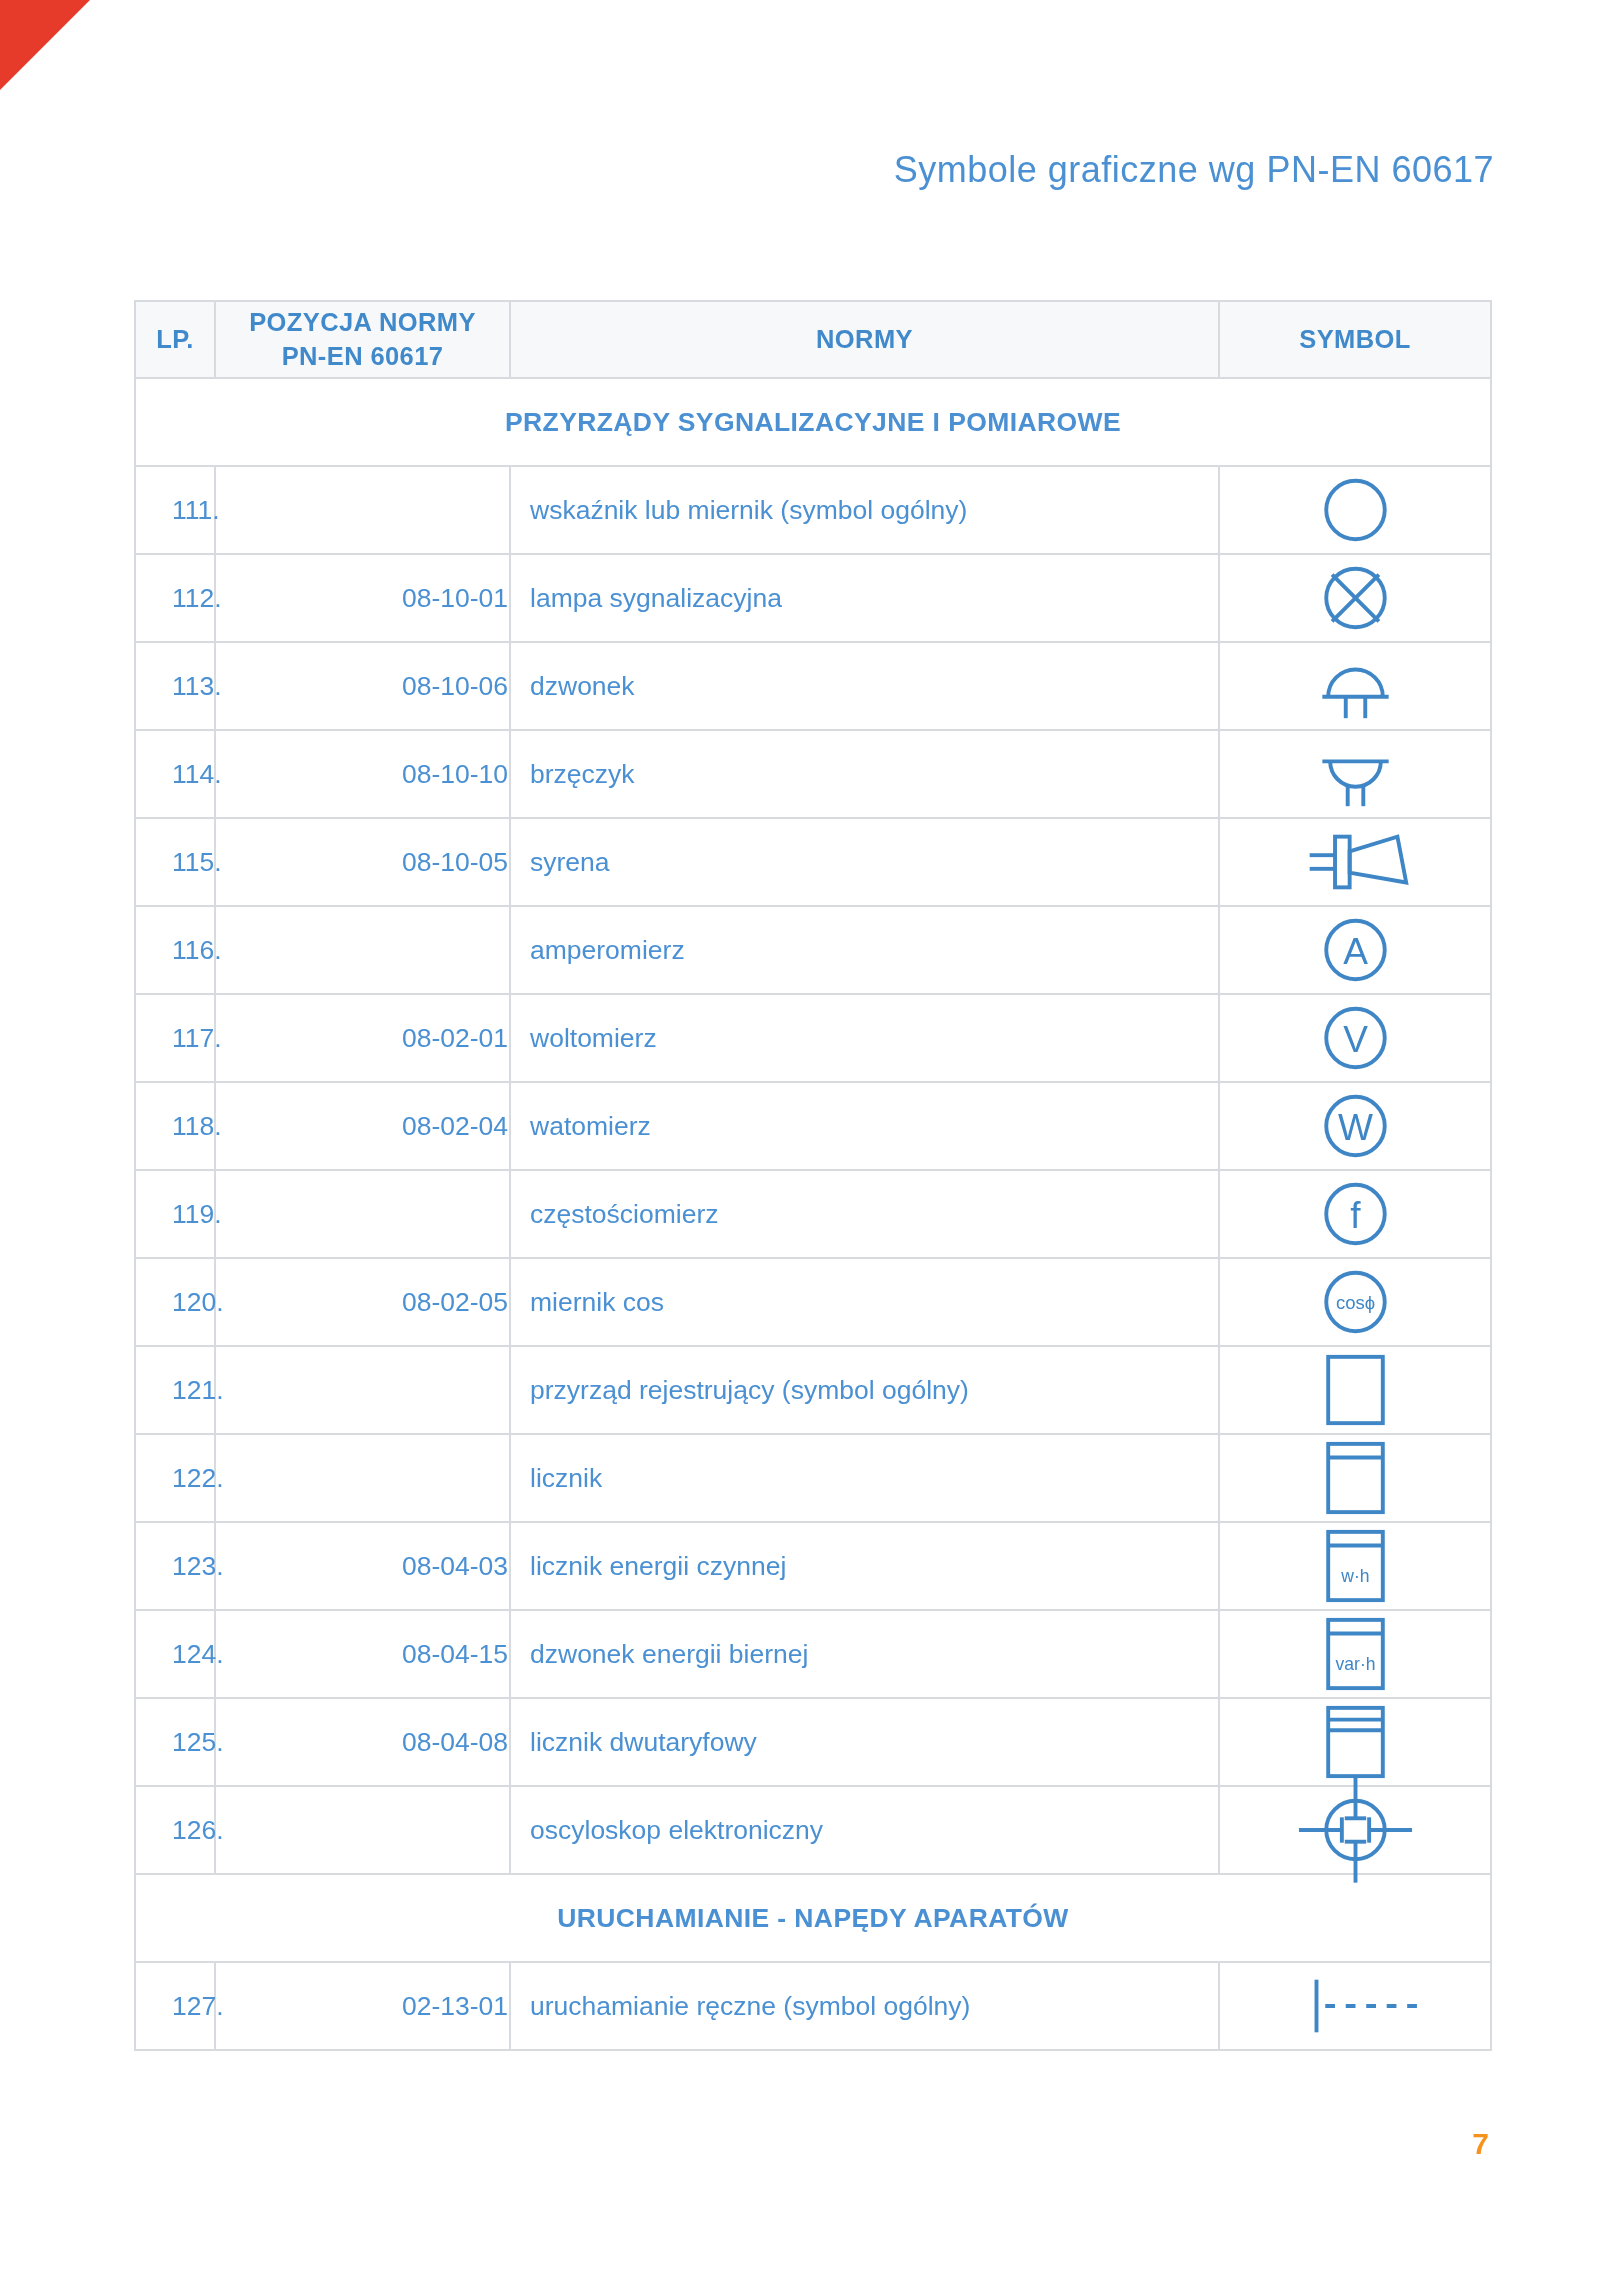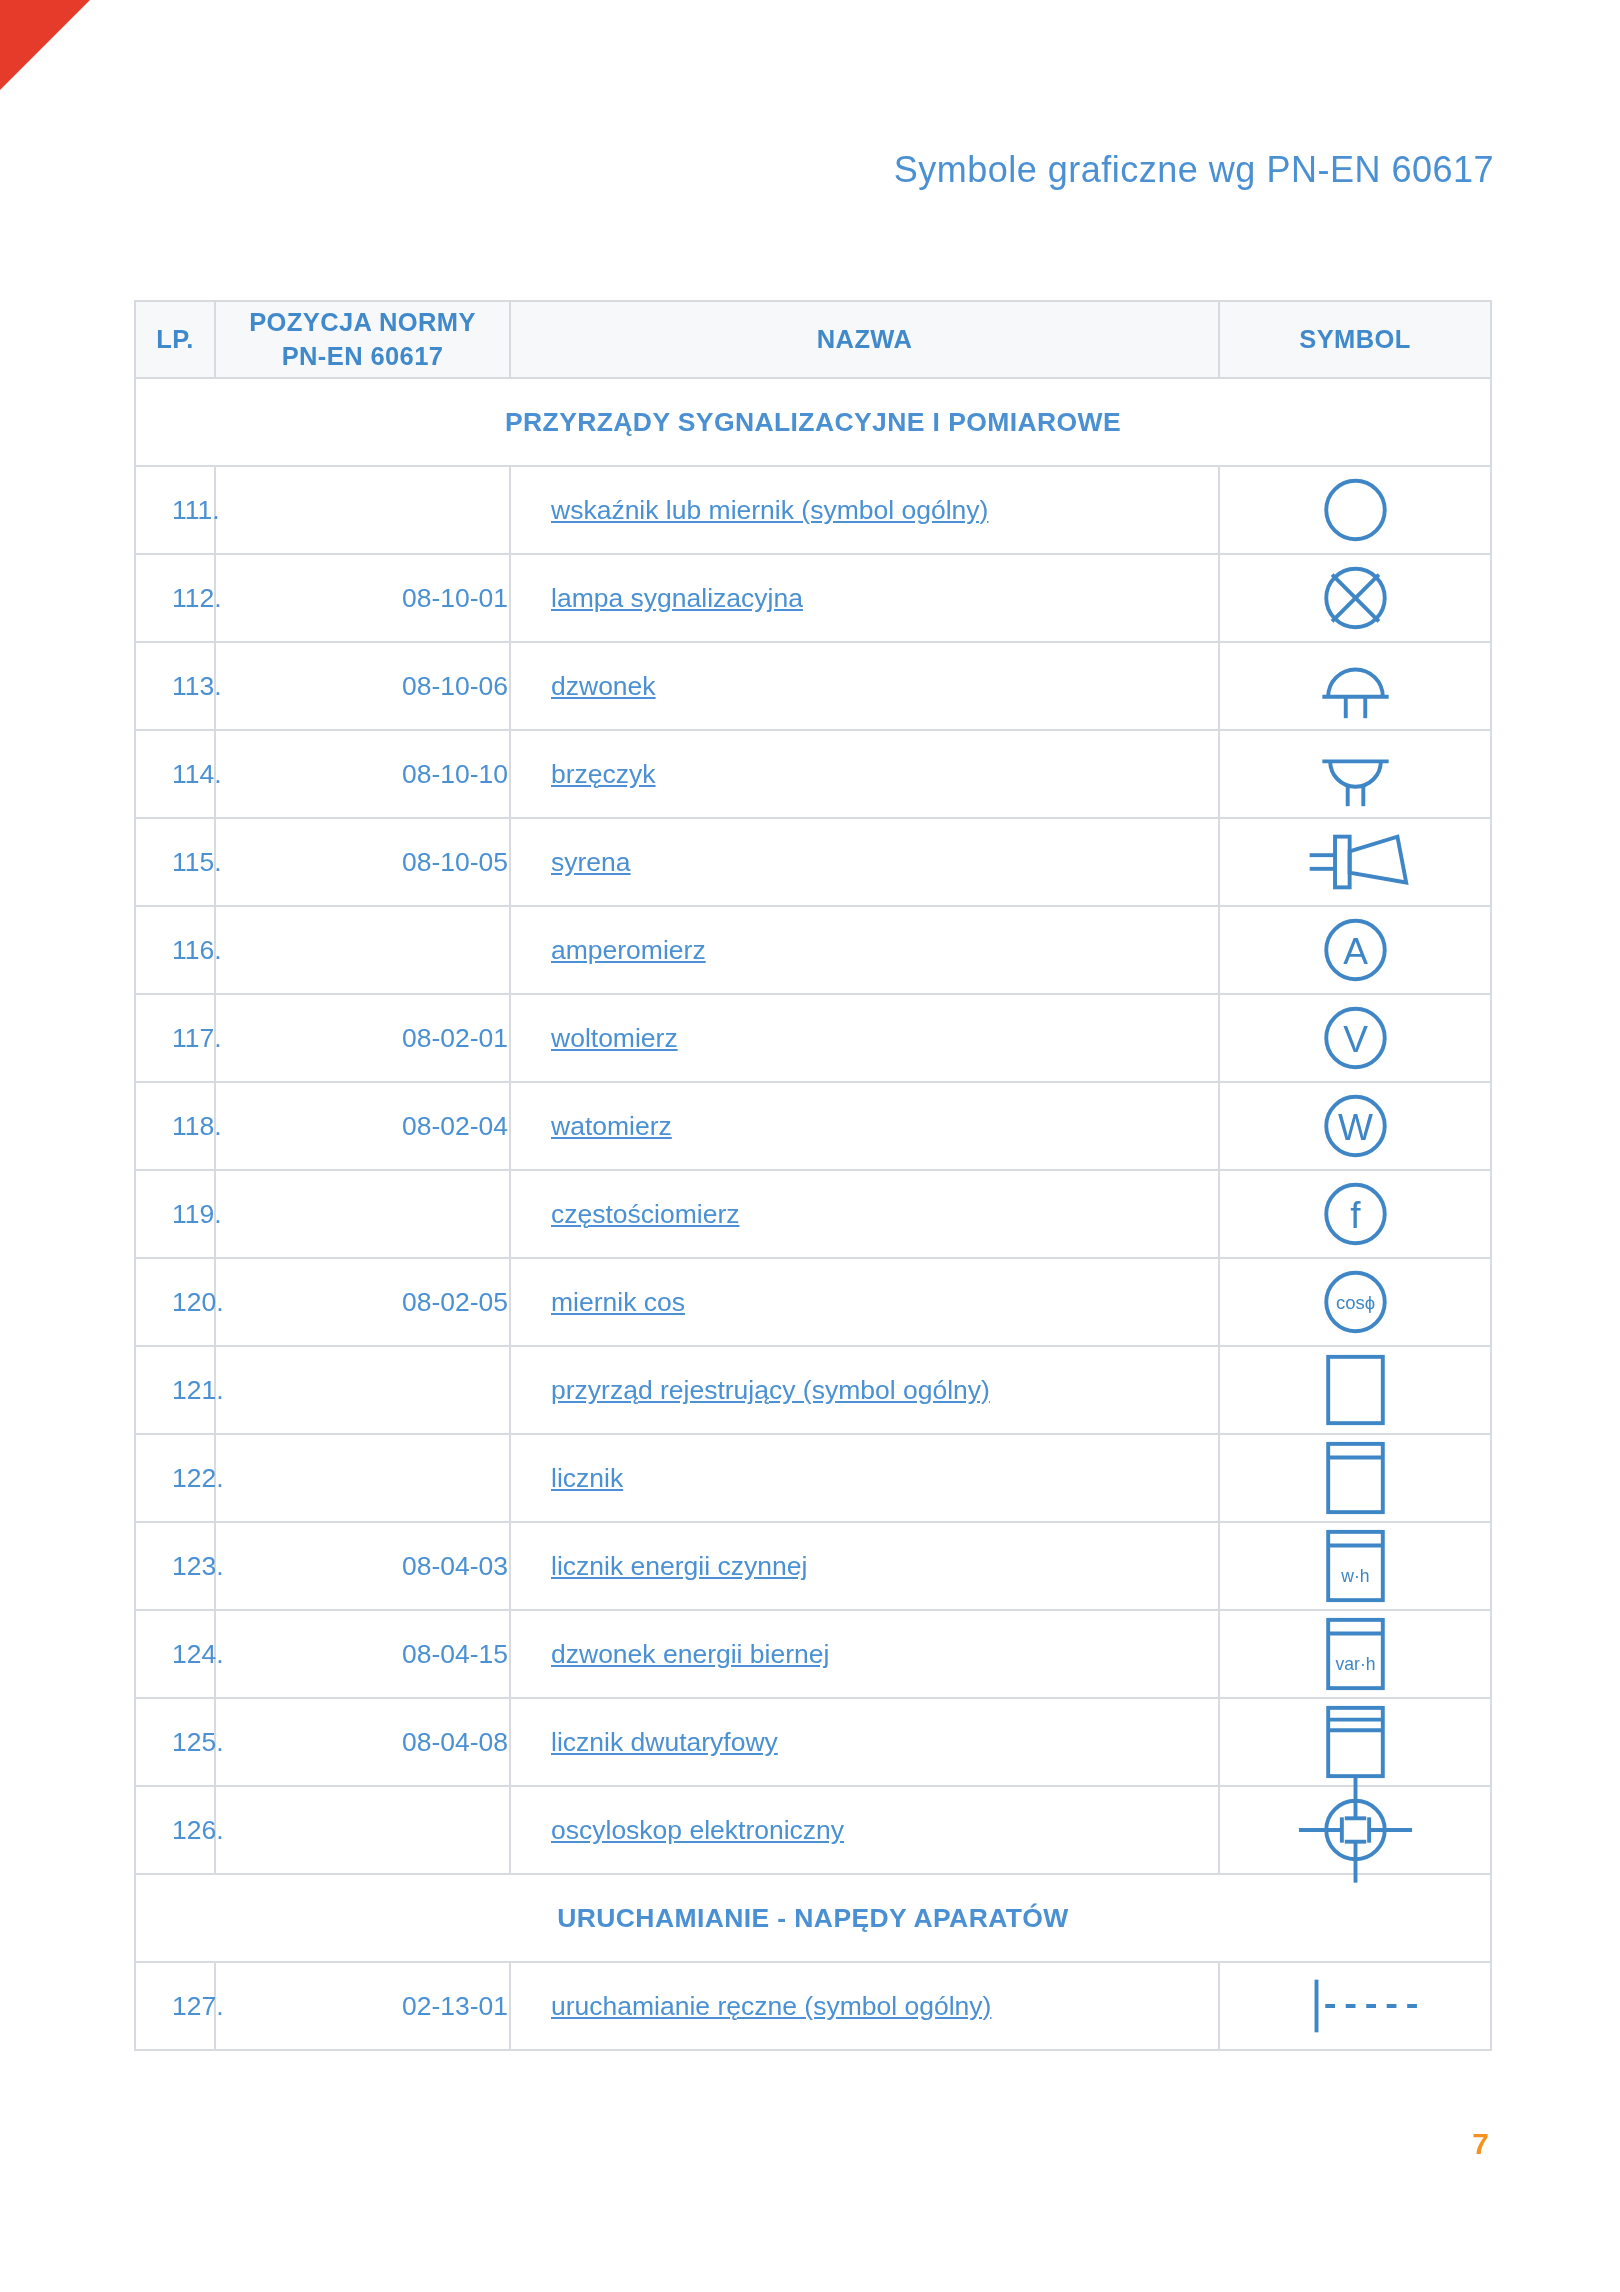--- a/index.html
+++ b/index.html
@@ -26,21 +26,21 @@
     font-size:25.5px;text-align:center;white-space:pre-line;line-height:1.3;
     letter-spacing:0.4px;padding:0 3.9px;
   }
   td.section-cell{
     height:84px;text-align:center;font-weight:bold;font-size:27.4px;
     color:#4089ca;letter-spacing:0.4px;background:#ffffff;border-radius:26px;
   }
   .sym-table td{height:84px;font-size:26.5px;color:#4a90d2;background:#ffffff;}
   td.lp{text-align:center;padding-left:36px;}
   td.code{text-align:right;}
-  td.name{text-align:left;padding-left:40px;text-decoration:underline;}
+  td.name{text-align:left;padding-left:19px;}
   td.symbol{text-align:center;vertical-align:middle;}
   td.symbol svg{overflow:visible;display:inline-block;vertical-align:middle;}
   .page-number{
     position:absolute;left:1451px;top:2127px;width:59px;text-align:center;
     font-size:30px;font-weight:bold;color:#f6921e;
   }
 </style>
 </head>
 <body>
 
@@ -53,21 +53,21 @@
     <col style="width:80px">
       <col style="width:295px">
       <col style="width:709px">
       <col style="width:272px">
   </colgroup>
   <thead>
     <tr>
       <th>LP.</th>
       <th>POZYCJA NORMY
 PN-EN 60617</th>
-      <th>NAZWA</th>
+      <th>NORMY</th>
       <th>SYMBOL</th>
     </tr>
   </thead>
   <tbody id="table-body">
       <tr>
         <td colspan="4" class="section-cell">PRZYRZĄDY SYGNALIZACYJNE I POMIAROWE</td>
       </tr>
       <tr>
         <td class="lp">111.</td>
         <td class="code"></td>

